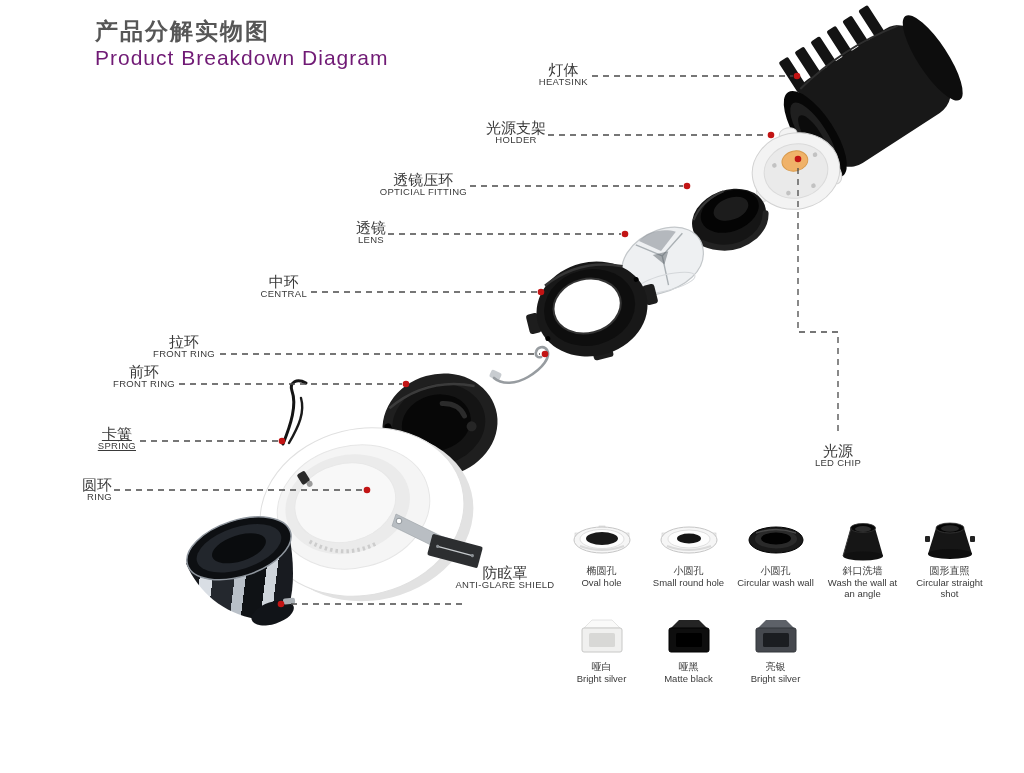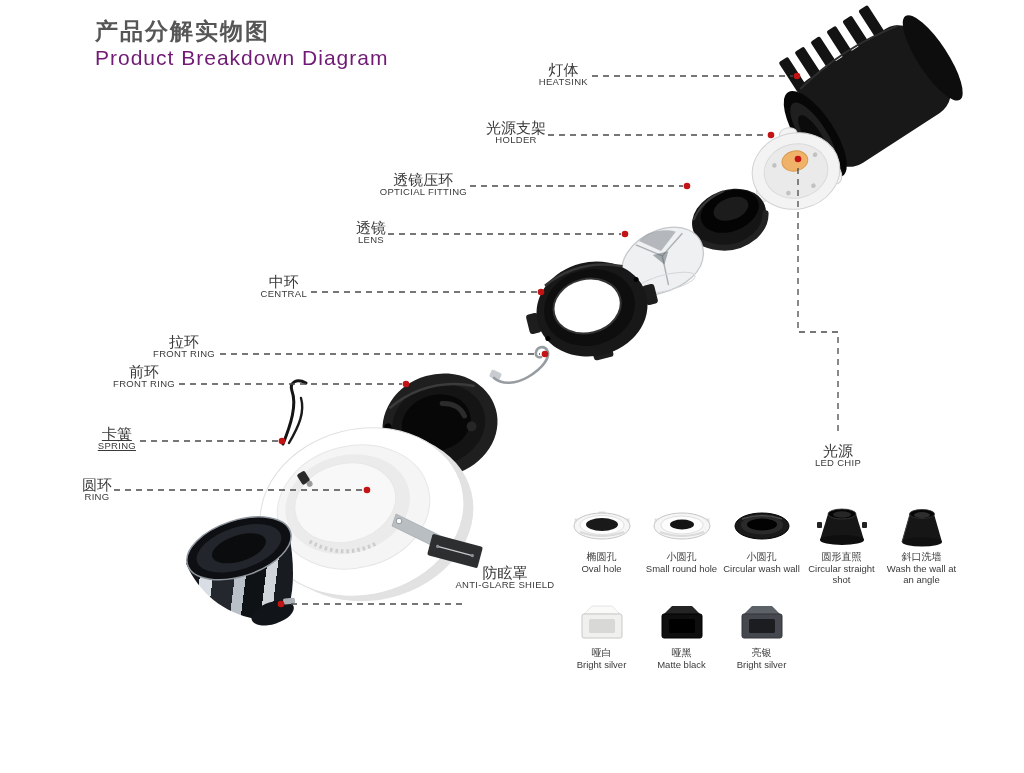--- a/index.html
+++ b/index.html
@@ -9,22 +9,22 @@
   .title-block{position:absolute;left:95px;top:18px;}
   .title-zh{font-size:23px;font-weight:bold;color:#565656;letter-spacing:2px;line-height:1.15;}
   .title-en{font-size:21px;font-weight:normal;color:#701a75;letter-spacing:1px;line-height:1.2;margin-top:1px;}
   
   .part-label{position:absolute;text-align:center;color:#3a3a3a;white-space:nowrap;}
   .part-label .zh{font-size:15px;line-height:13px;}
   .part-label .en{font-size:9.5px;line-height:12px;letter-spacing:.3px;}
   
   svg.art{position:absolute;left:0;top:0;}
   
-  .variants{position:absolute;left:562px;top:506px;width:404px;
-            display:grid;grid-template-columns:repeat(5,79px);grid-auto-rows:96px;column-gap:1px;}
+  .variants{position:absolute;left:562px;top:520px;width:404px;
+            display:grid;grid-template-columns:repeat(5,79px);grid-auto-rows:96px;column-gap:8px;}
   .variant-cell{display:flex;flex-direction:column;align-items:center;text-align:center;}
   .variant-cell svg{display:block;}
   .vzh{font-size:10px;color:#3a3a3a;line-height:12px;margin-top:3px;}
   .ven{font-size:9.5px;color:#3a3a3a;line-height:11px;}
 </style>
 </head>
 <body>
 
 <div class="stage">
 
@@ -220,21 +220,21 @@
     <div class="en">FRONT RING</div>
   </div>
   <div class="part-label" style="right:849px;top:365px;">
     <div class="zh">前环</div>
     <div class="en">FRONT RING</div>
   </div>
   <div class="part-label" style="right:888px;top:427px;text-decoration:underline;">
     <div class="zh">卡簧</div>
     <div class="en">SPRING</div>
   </div>
-  <div class="part-label" style="right:912px;top:478px;">
+  <div class="part-label" style="right:912px;top:478px;text-align:right;">
     <div class="zh">圆环</div>
     <div class="en">RING</div>
   </div>
   <div class="part-label" style="left:788px;top:444px;width:100px;">
     <div class="zh">光源</div>
     <div class="en">LED CHIP</div>
   </div>
   <div class="part-label" style="left:445px;top:566px;width:120px;">
     <div class="zh">防眩罩</div>
     <div class="en">ANTI-GLARE SHIELD</div>
@@ -275,43 +275,43 @@
         <ellipse cx="32" cy="19" rx="21" ry="9.5" fill="#2a2a2a"></ellipse>
         <ellipse cx="32" cy="18.5" rx="15" ry="6" fill="#020202"></ellipse>
         <path d="M 12,13 Q 32,6 52,13" stroke="#4a4a4a" stroke-width="1.5" fill="none"></path>
       </svg>
       <div class="vzh">小圆孔</div>
       <div class="ven">Circular wash wall</div>
     </div>
 
     <div class="variant-cell">
       <svg width="64" height="42" viewBox="0 0 64 42">
+        <path d="M 12,36 L 20,8 L 44,8 L 52,36 Z" fill="#161616"></path>
+        <ellipse cx="32" cy="36" rx="20" ry="4.5" fill="#101010"></ellipse>
+        <ellipse cx="32" cy="8" rx="12.5" ry="4.5" fill="#060606" stroke="#333333" stroke-width="0.8"></ellipse>
+        <ellipse cx="32" cy="9" rx="8" ry="3" fill="#2e2e2e"></ellipse>
+        <line x1="20" y1="8" x2="12" y2="36" stroke="#383838" stroke-width="1"></line>
+      </svg>
+      <div class="vzh">斜口洗墙</div>
+      <div class="ven wrap">Wash the wall at an angle</div>
+    </div>
+
+    <div class="variant-cell">
+      <svg width="64" height="42" viewBox="0 0 64 42">
         <path d="M 10,34 L 18,8 L 46,8 L 54,34 Z" fill="#161616"></path>
         <ellipse cx="32" cy="34" rx="22" ry="5" fill="#0e0e0e"></ellipse>
         <ellipse cx="32" cy="8" rx="14" ry="5" fill="#050505" stroke="#3a3a3a" stroke-width="0.8"></ellipse>
         <ellipse cx="32" cy="8.5" rx="9" ry="3.2" fill="#262626"></ellipse>
         <rect x="7" y="16" width="5" height="6" rx="1" fill="#222222"></rect>
         <rect x="52" y="16" width="5" height="6" rx="1" fill="#222222"></rect>
       </svg>
       <div class="vzh">圆形直照</div>
       <div class="ven">Circular straight shot</div>
     </div>
 
-    <div class="variant-cell">
-      <svg width="64" height="42" viewBox="0 0 64 42">
-        <path d="M 12,36 L 20,8 L 44,8 L 52,36 Z" fill="#161616"></path>
-        <ellipse cx="32" cy="36" rx="20" ry="4.5" fill="#101010"></ellipse>
-        <ellipse cx="32" cy="8" rx="12.5" ry="4.5" fill="#060606" stroke="#333333" stroke-width="0.8"></ellipse>
-        <ellipse cx="32" cy="9" rx="8" ry="3" fill="#2e2e2e"></ellipse>
-        <line x1="20" y1="8" x2="12" y2="36" stroke="#383838" stroke-width="1"></line>
-      </svg>
-      <div class="vzh">斜口洗墙</div>
-      <div class="ven wrap">Wash the wall at an angle</div>
-    </div>
-
 
     <div class="variant-cell">
       <svg width="64" height="42" viewBox="0 0 64 42">
         <polygon points="14,12 22,4 42,4 50,12" fill="#fafaf9" stroke="#d5d5d3" stroke-width="0.6"></polygon>
         <rect x="12" y="12" width="40" height="24" rx="2" stroke="#c8c8c6" fill="#f0f0ef"></rect>
         <rect x="19" y="17" width="26" height="14" rx="1.5" fill="#d8d8d6"></rect>
       </svg>
       <div class="vzh">哑白</div>
       <div class="ven">Bright silver</div>
     </div>

